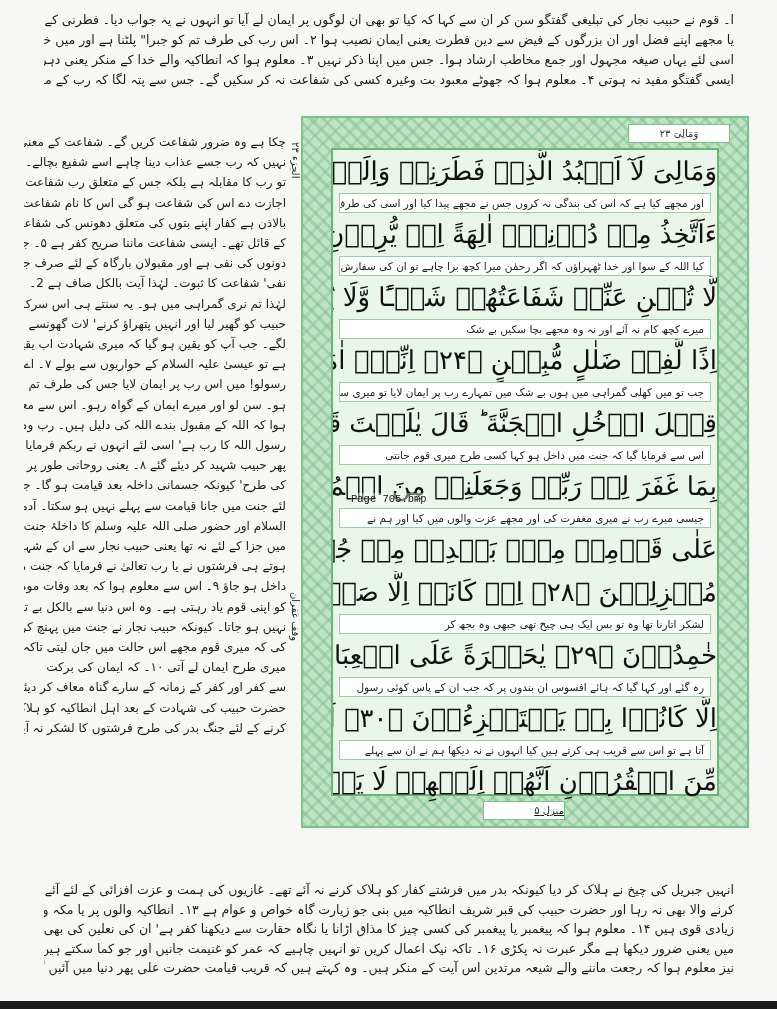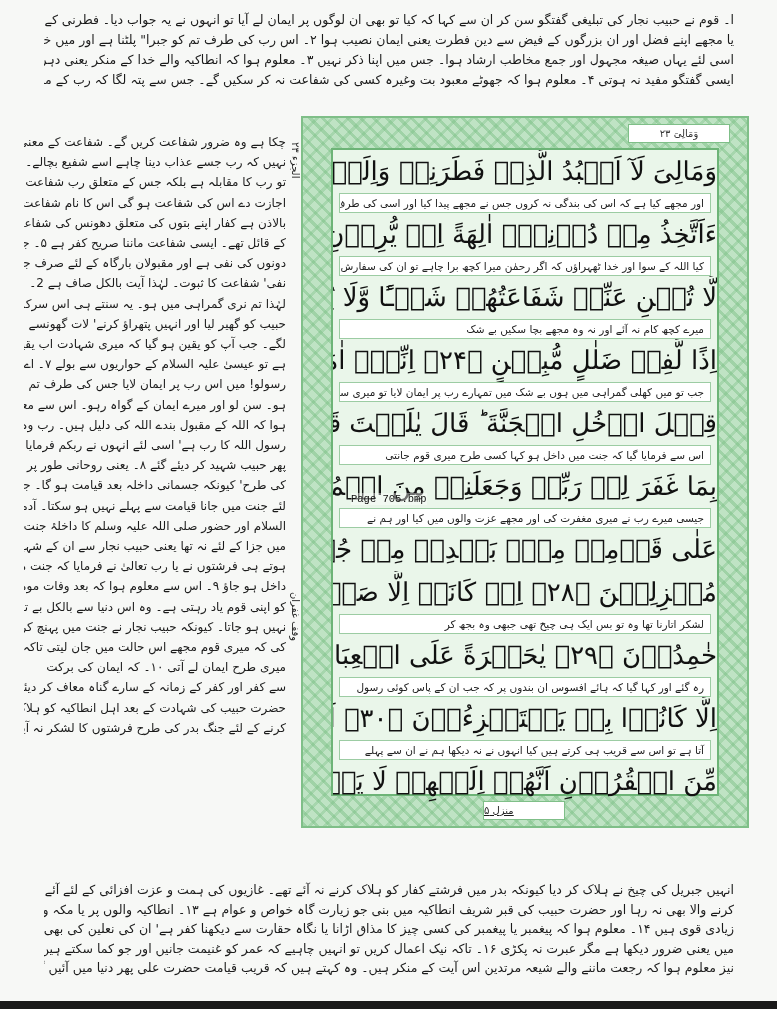--- a/index.html
+++ b/index.html
@@ -13,21 +13,21 @@
   .side-label{position:absolute;writing-mode:vertical-rl;font-size:10px;color:#222;}
   .side-label.s1{left:290px;top:142px;}
   .side-label.s2{left:290px;top:592px;}
   .frame{position:absolute;left:301px;top:116px;width:448px;height:712px;background:#bfe3c4;border:2px solid #7fbf88;box-sizing:border-box;
     background-image:repeating-linear-gradient(45deg,rgba(120,190,130,.45) 0 3px,transparent 3px 9px),repeating-linear-gradient(-45deg,rgba(120,190,130,.35) 0 3px,transparent 3px 11px);}
   .frame-inner{position:absolute;left:28px;top:30px;right:28px;bottom:30px;background:#eaf6ea;border:2px solid #6db477;}
   .hdr-box{position:absolute;top:6px;height:17px;background:#fff;border:1px solid #7fbf88;font-size:10px;line-height:17px;text-align:center;direction:rtl;color:#333;}
   .hdr-box.surah{left:46px;width:100px;margin-top:44px;}
   .hdr-box.page{left:188px;width:70px;font-weight:bold;font-size:15px;color:#111;margin-top:40px;}
   .hdr-box.para{left:298px;width:100px;margin-left:27px;}
-  .manzil{position:absolute;bottom:6px;left:180px;width:80px;height:17px;background:#fff;border:1px solid #7fbf88;font-size:10px;line-height:17px;text-align:left;text-decoration:underline;}
+  .manzil{position:absolute;bottom:6px;left:180px;width:80px;height:17px;background:#fff;border:1px solid #7fbf88;font-size:10px;line-height:17px;text-align:right;text-decoration:underline;}
   .verse-line{height:43px;direction:rtl;text-align:center;font-family:"DejaVu Serif",serif;font-size:26px;line-height:43px;color:#111;white-space:nowrap;overflow:hidden;}
   .trans-line{height:18px;margin:0 6px;background:#fff;border:1px solid #9ccca3;direction:rtl;font-size:10.5px;line-height:18px;padding:0 6px;white-space:nowrap;overflow:hidden;color:#222;}
   .overlay-label{position:absolute;left:351px;top:493px;font-family:Liberation Mono, monospace;font-size:10.5px;color:#111;background:rgba(255,255,255,.4);}
   .bottom-bar{position:absolute;left:0;top:1001px;width:777px;height:8px;background:#1a1a1a;}
 </style>
 </head>
 <body>
 
 <div class="top-comm">
   <p>ا۔ قوم نے حبیب نجار کی تبلیغی گفتگو سن کر ان سے کہا کہ کیا تو بھی ان لوگوں پر ایمان لے آیا تو انہوں نے یہ جواب دیا۔ فطرنی کے معنی ہیں مجھے نیست سے ہست کیا</p>

